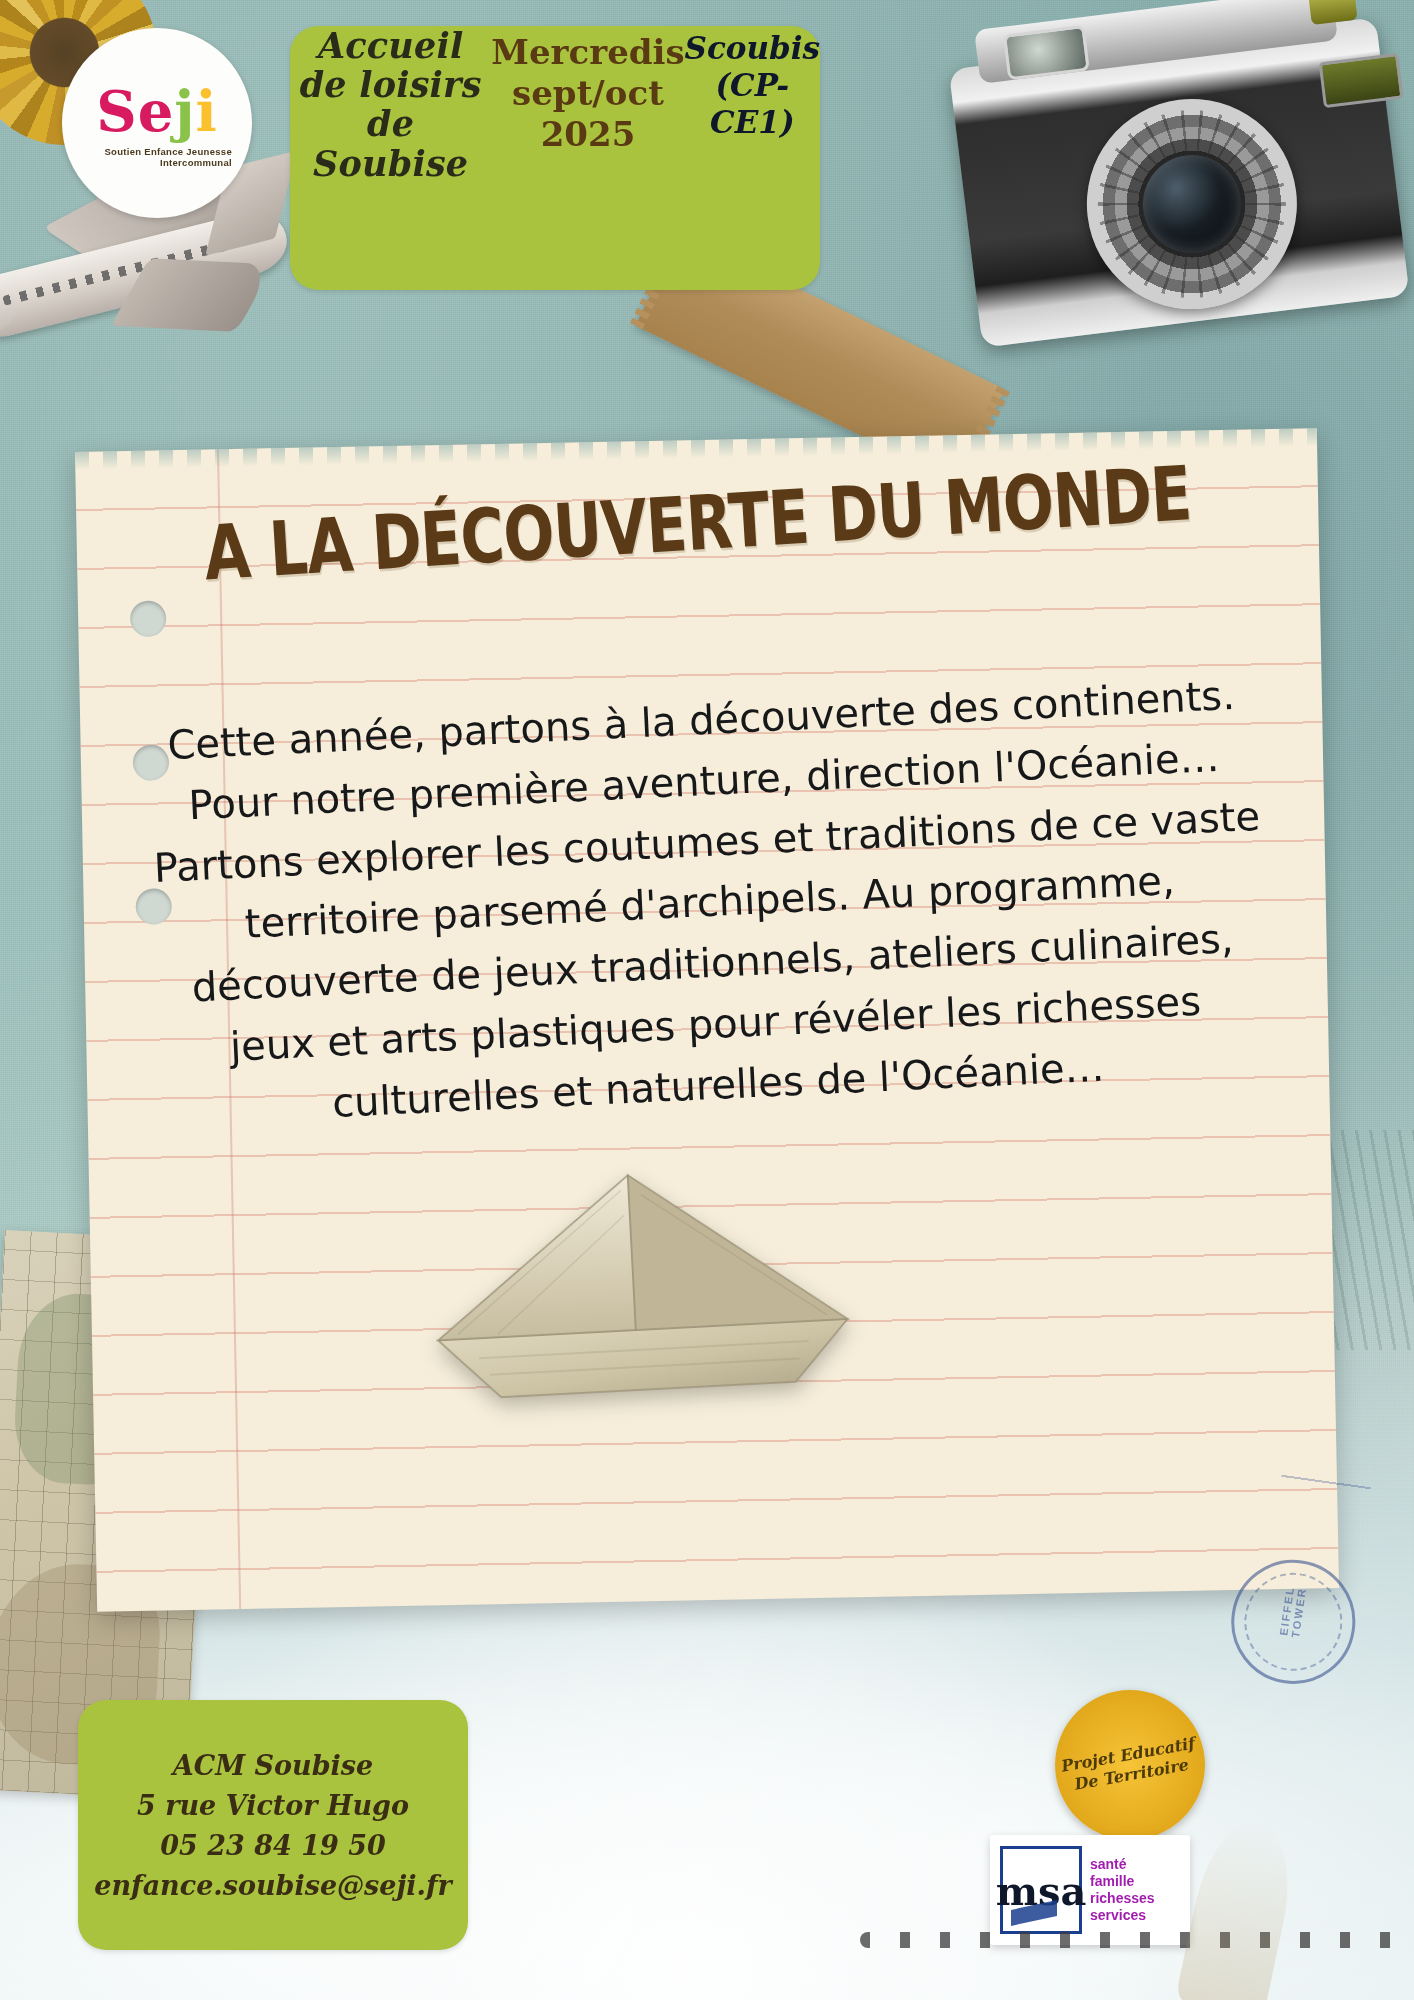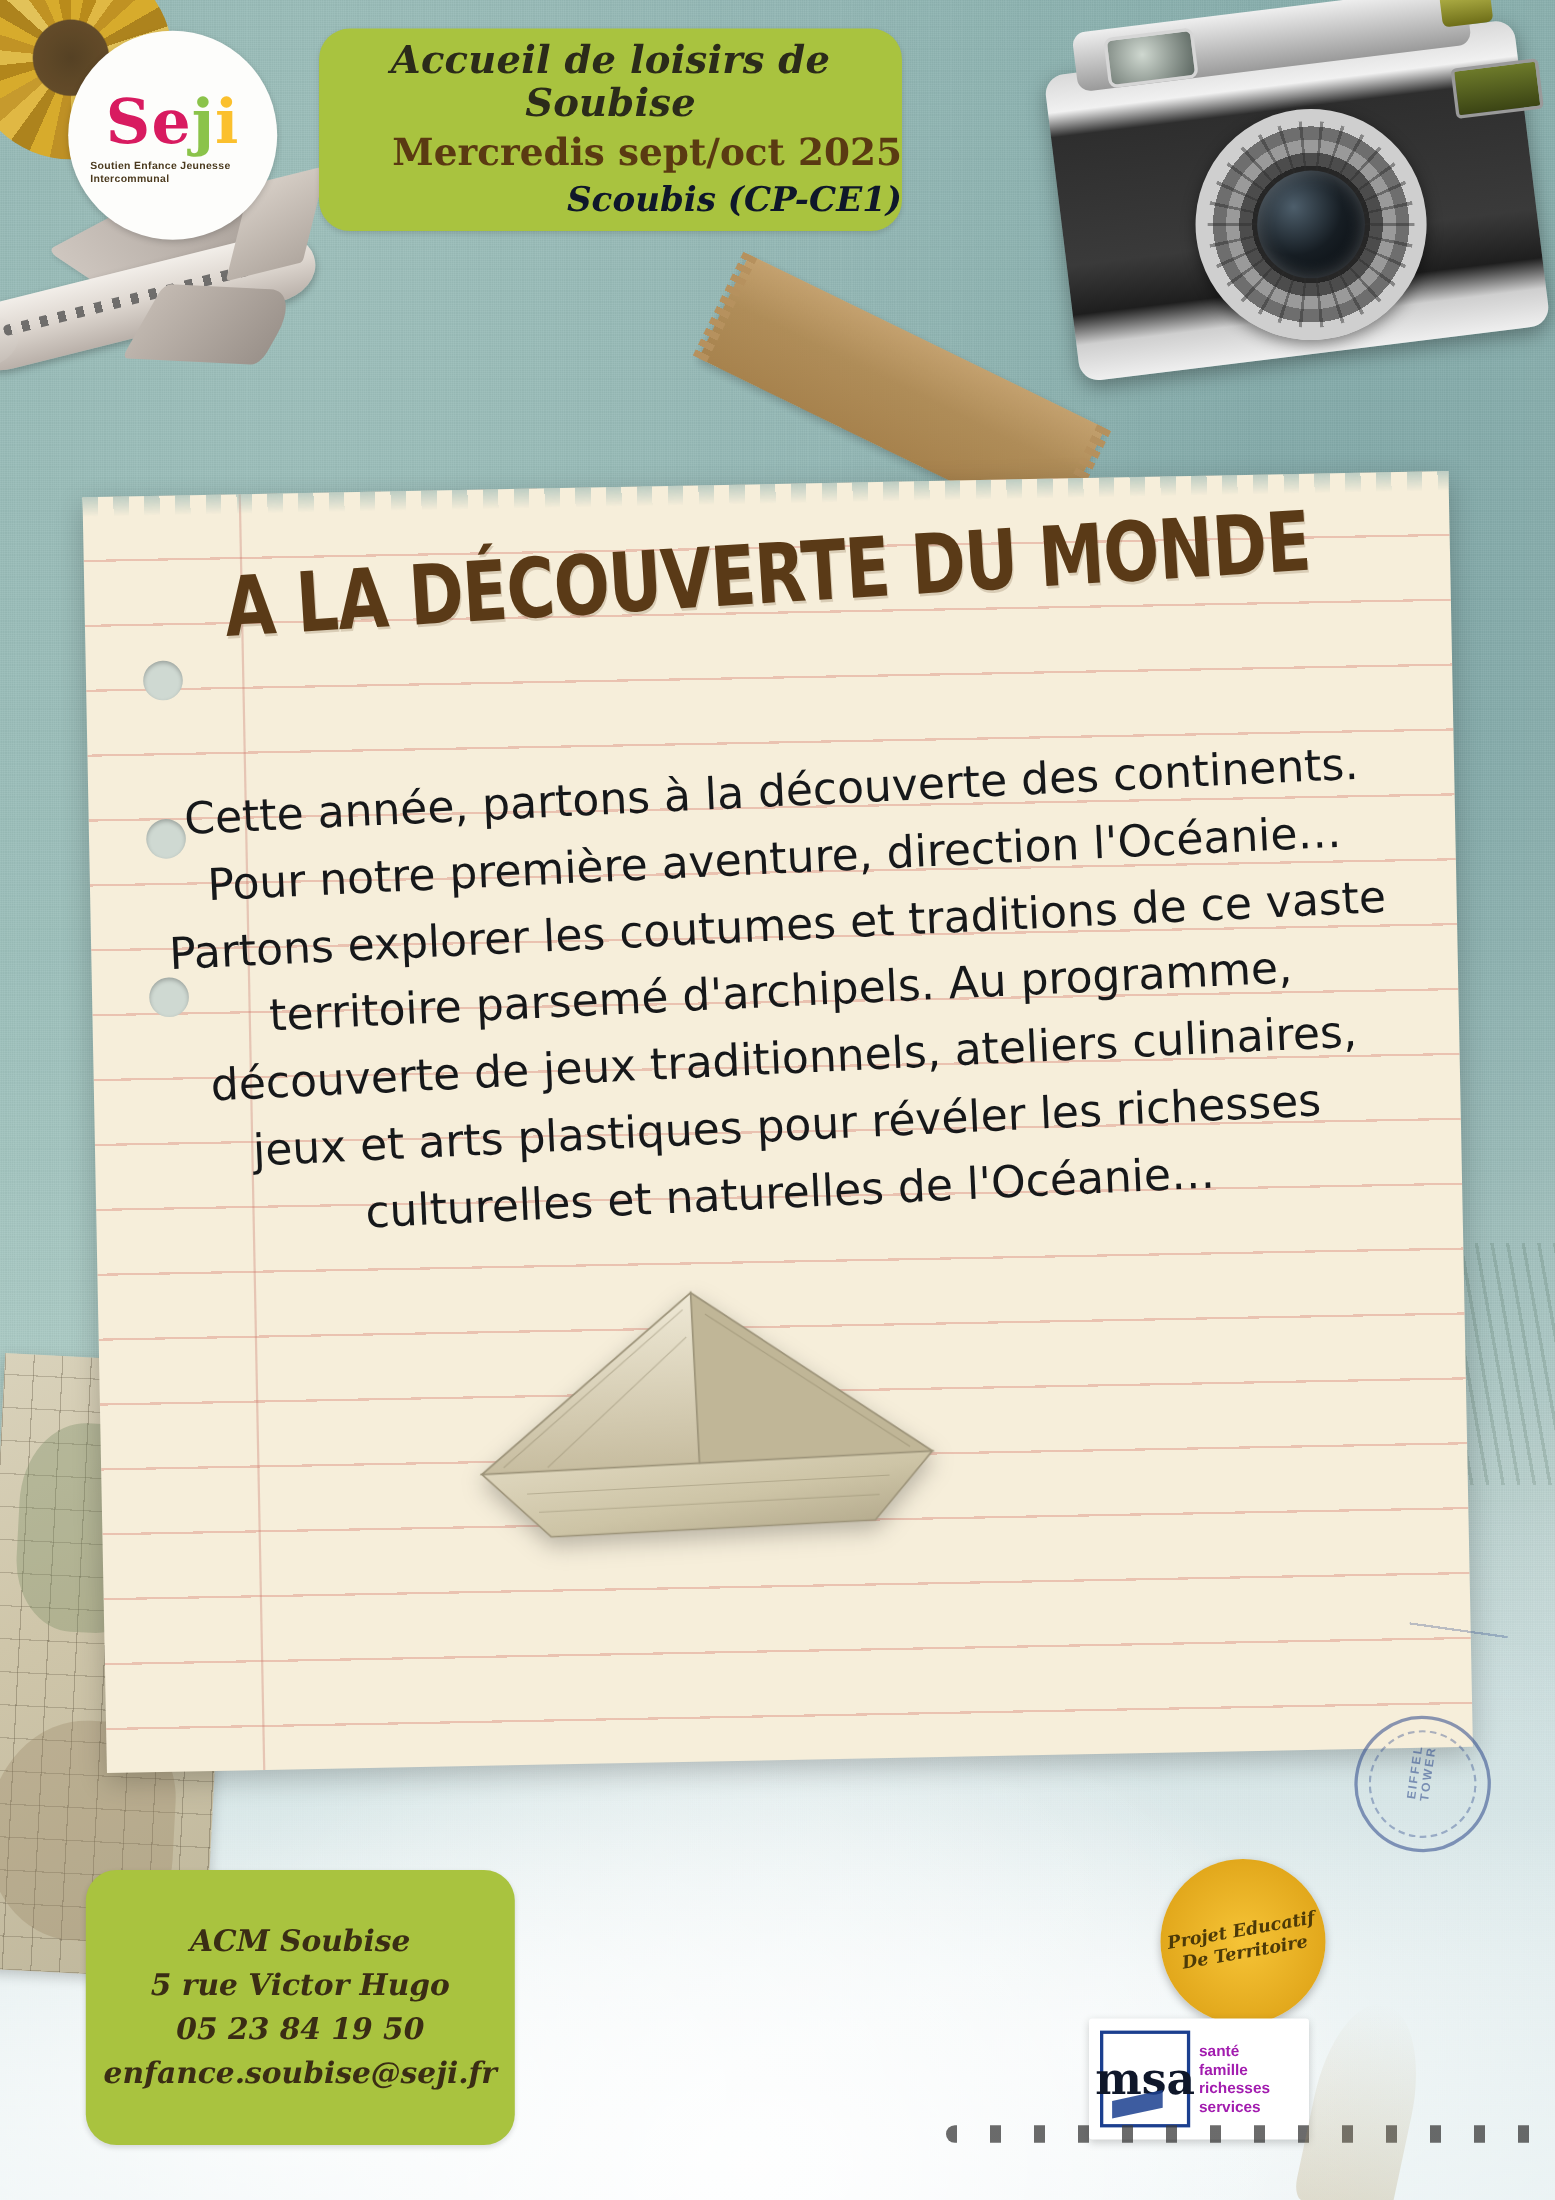--- a/index.html
+++ b/index.html
@@ -38,22 +38,22 @@
   }
 
   
   .greenbox{
     position:absolute;
     background:#a9c33f;
     border-radius:28px;
     box-shadow:0 2px 5px rgba(0,0,0,.12);
   }
   .header-box{
-    left:290px;top:26px;width:530px;height:184px;
-    display:flex;flex-direction:column;align-items:flex-end;justify-content:center;
+    left:290px;top:26px;width:530px;height:264px;
+    display:flex;flex-direction:row;align-items:flex-start;justify-content:center;
     text-align:center;
   }
   .header-line1{
     font-family:"DejaVu Serif",serif;
     font-style:italic;font-weight:bold;
     font-size:35px;color:#2b2b1a;letter-spacing:.2px;line-height:1.12;
   }
   .header-line2{
     font-family:"DejaVu Serif",serif;
     font-weight:bold;
@@ -84,21 +84,21 @@
     box-shadow:0 2px 6px rgba(0,0,0,.18);
     display:flex;flex-direction:column;align-items:center;justify-content:center;
   }
   .seji-word{
     font-family:"DejaVu Serif",serif;font-weight:bold;
     font-size:56px;color:#d81b60;letter-spacing:1px;line-height:1;
     margin-top:6px;
   }
   .seji-sub{
     font-size:9.5px;color:#4b3a1e;font-weight:bold;letter-spacing:.3px;
-    margin-top:8px;max-width:150px;text-align:left;line-height:1.15;
+    margin-top:8px;max-width:150px;text-align:right;line-height:1.15;
   }
 
   
   .sunflower{
     position:absolute;left:-28px;top:-40px;width:185px;height:185px;
     border-radius:50%;
     background:
       radial-gradient(circle at 50% 50%, #5c4422 0%, #6b4f27 26%, rgba(0,0,0,0) 27%),
       conic-gradient(from 0deg,
         #e8b420 0deg 12deg,#c8920f 12deg 24deg,#f0c23a 24deg 36deg,#cf9a18 36deg 48deg,

